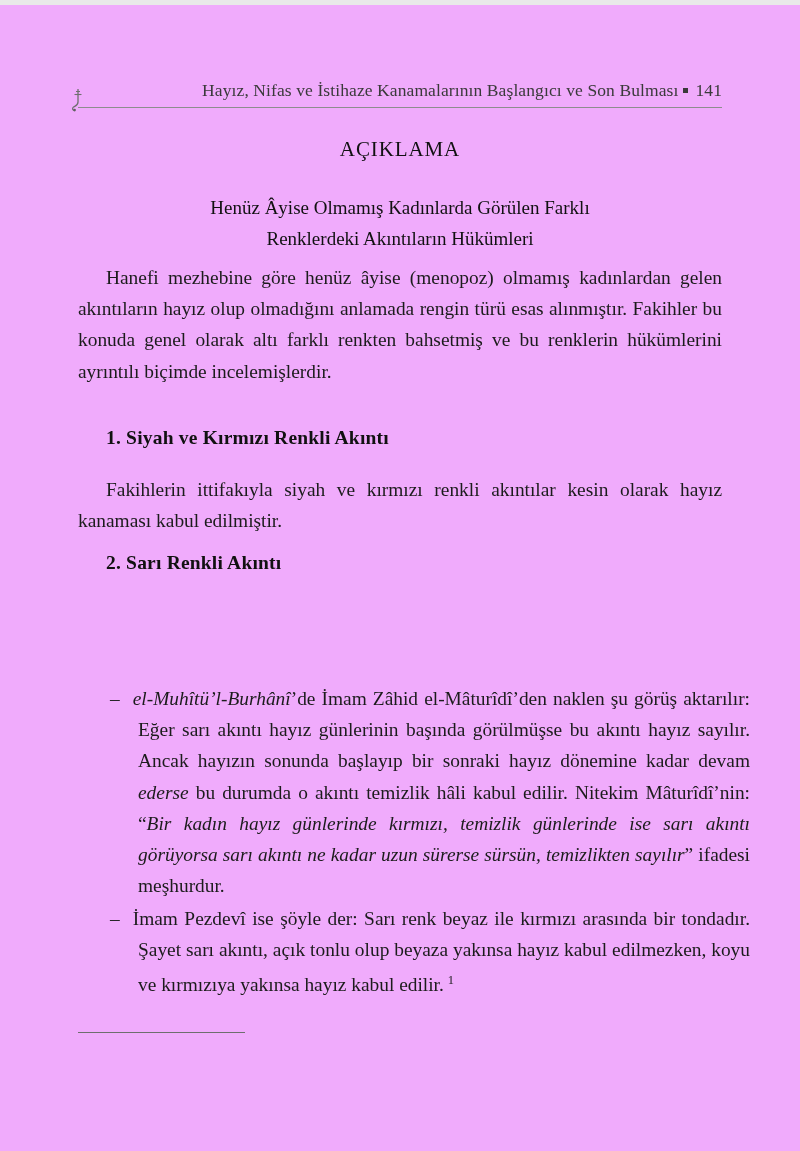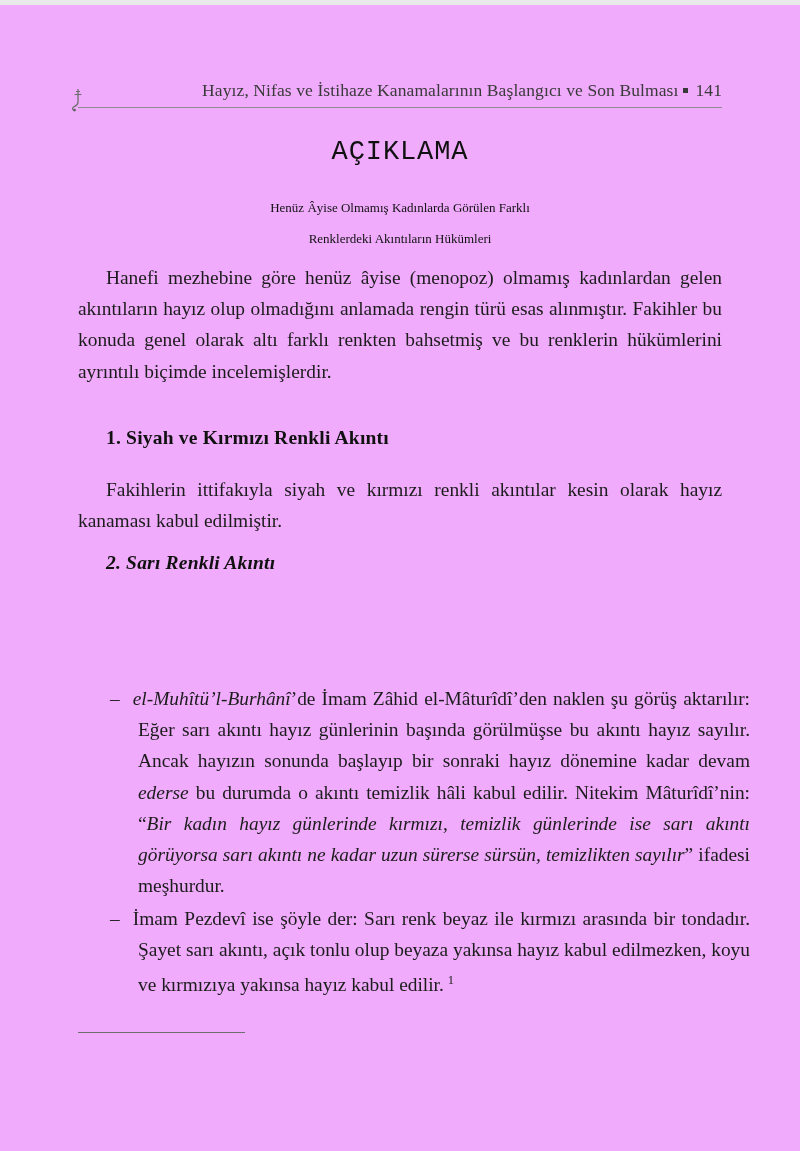--- a/index.html
+++ b/index.html
@@ -67,32 +67,31 @@
     color: #6f6f6f;
   }
 
   
   .sec-title {
     position: absolute;
     top: 137px;
     left: 78px;
     width: 644px;
     text-align: center;
-    font-size: 27px;
+    font-size: 21px;
     letter-spacing: .9px;
     color: #111;
-    font-family: Liberation Mono, monospace;
   }
   .sub-title {
     position: absolute;
     top: 192px;
     left: 78px;
     width: 644px;
     text-align: center;
-    font-size: 13px;
+    font-size: 19px;
     line-height: 31px;
     color: #111;
   }
 
   
   .col {
     position: absolute;
     left: 78px;
     width: 644px;
     font-size: 19.4px;
@@ -185,21 +184,21 @@
   <div class="sub-title">
     <span>Henüz Âyise Olmamış Kadınlarda Görülen Farklı</span><br>
     <span>Renklerdeki Akıntıların Hükümleri</span>
   </div>
 
   <div class="col indent" style="top:262px;">Hanefi mezhebine göre henüz âyise (menopoz) olmamış kadınlardan gelen akıntıların hayız olup olmadığını anlamada rengin türü esas alınmıştır. Fakihler bu konuda genel olarak altı farklı renkten bahsetmiş ve bu renklerin hükümlerini ayrıntılı biçimde incelemişlerdir.</div>
 
   <div class="num-head" style="top:427px;">1. Siyah ve Kırmızı Renkli Akıntı</div>
   <div class="col indent" style="top:474px;">Fakihlerin ittifakıyla siyah ve kırmızı renkli akıntılar kesin olarak hayız kanaması kabul edilmiştir.</div>
 
-  <div class="num-head" style="top:552px;font-style:italic;">2. Sarı Renkli Akıntı</div>
+  <div class="num-head" style="top:552px;">2. Sarı Renkli Akıntı</div>
 
   <div class="dash-item" style="top:683px;">
     <span class="dash">–</span><span><i>el-Muhîtü’l-Burhânî</i><span>’de İmam Zâhid el-Mâturîdî’den naklen şu görüş aktarılır: Eğer sarı akıntı hayız günlerinin başında görülmüşse bu akıntı hayız sayılır. Ancak hayızın sonunda başlayıp bir sonraki hayız dönemine kadar devam </span><i>ederse</i><span> bu durumda o akıntı temizlik hâli kabul edilir. Nitekim Mâturîdî’nin: “</span><i>Bir kadın hayız günlerinde kırmızı, temizlik günlerinde ise sarı akıntı görüyorsa sarı akıntı ne kadar uzun sürerse sürsün, temizlikten sayılır</i><span>” ifadesi meşhurdur.</span></span>
   </div>
 
   <div class="dash-item" style="top:903px;">
     <span class="dash">–</span><span><span>İmam Pezdevî ise şöyle der: Sarı renk beyaz ile kırmızı arasında bir tondadır. Şayet sarı akıntı, açık tonlu olup beyaza yakınsa hayız kabul edilmezken, koyu ve kırmızıya yakınsa hayız kabul edilir.</span></span><span class="fn-marker">1</span>
   </div>
 
   <div class="fn-rule"></div>

